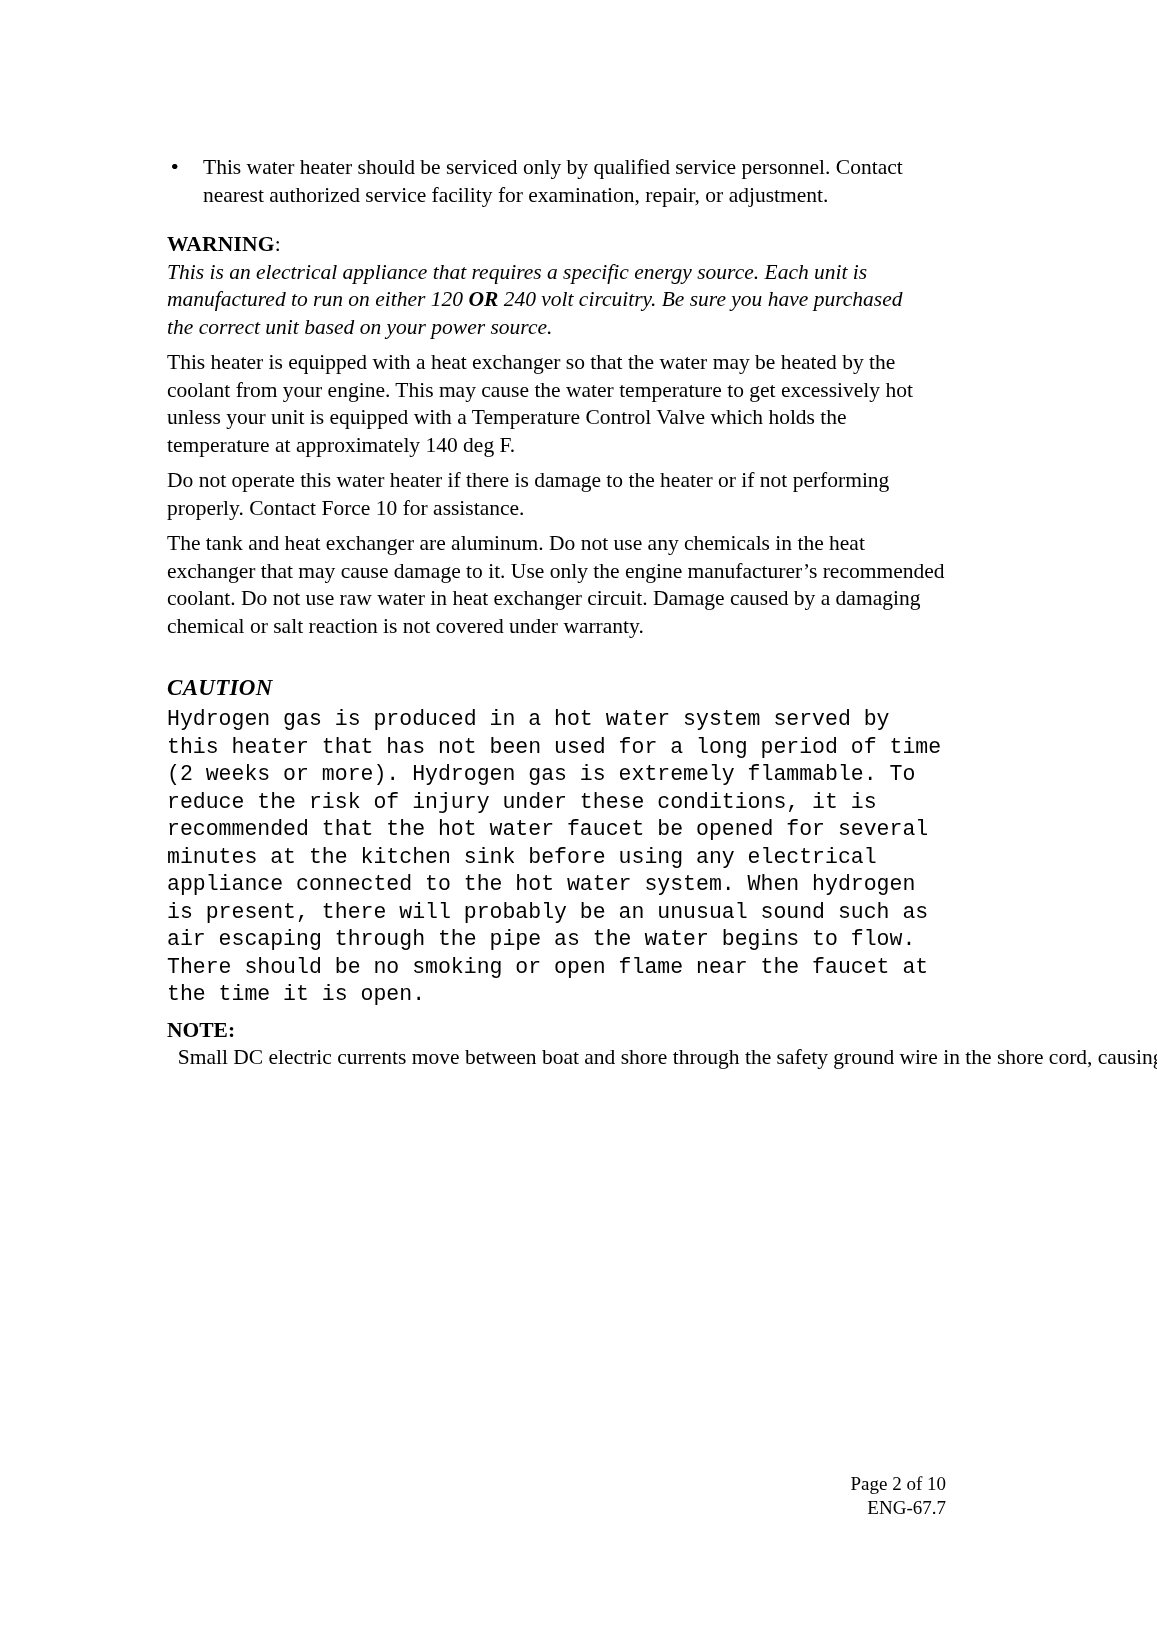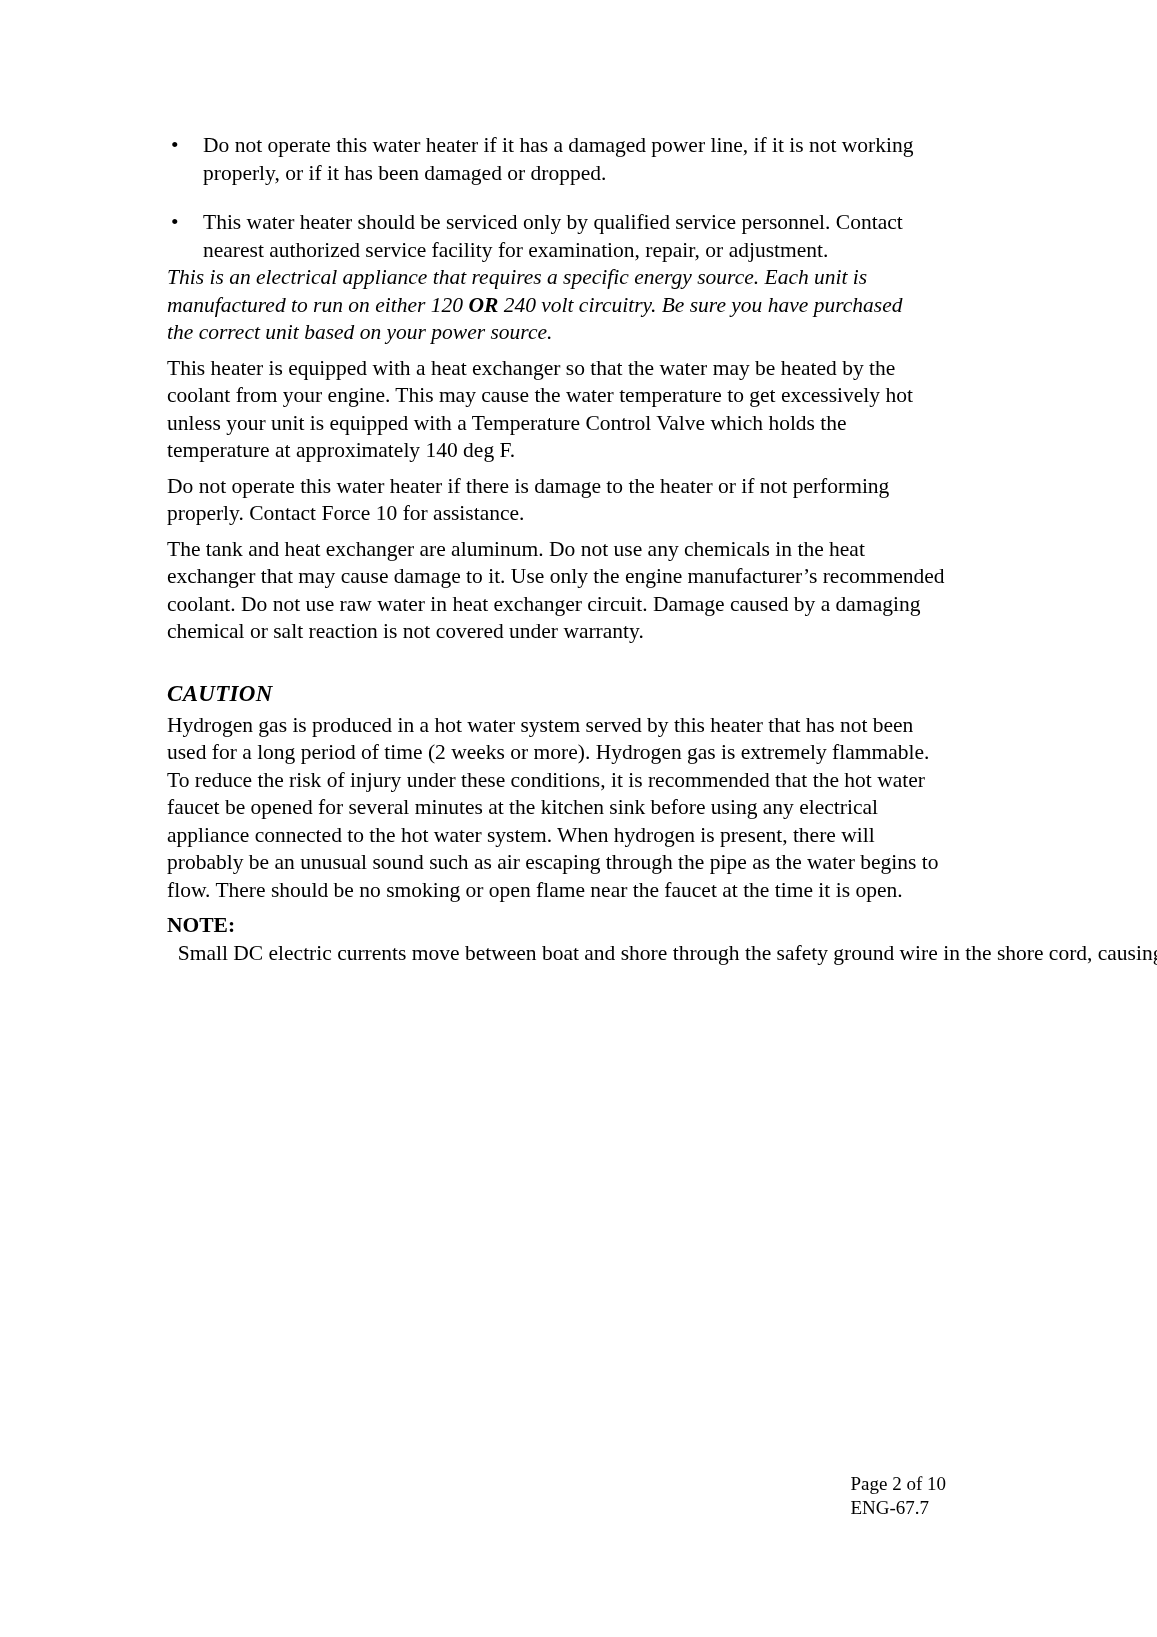--- a/index.html
+++ b/index.html
@@ -82,53 +82,56 @@
     letter-spacing: 0.3px;
   }
   
   .para {
     font-size: 21.5px;
     line-height: 27.5px;
     margin-top: 8px;
   }
   .para.tight {
     margin-top: 4px;
+    font-family: Liberation Mono, monospace;
   }
   .para .lead {
     font-weight: bold;
   }
   .nb { white-space: pre; }
   
   .footer {
     position: absolute;
     right: 211px;
     bottom: 118px;
-    text-align: left;
+    text-align: right;
     font-size: 19px;
     line-height: 23.5px;
   }
 </style>
 </head>
 <body>
 
 <div class="page">
 
   <div class="content">
 
     <ul class="bullet-list">
       <li class="bullet-item">
         <span class="bullet-marker">•</span>
-        <span>Do not operate this water heater if it has a damaged power line, if it is not working properly, or if it has been damaged or dropped.</span>
       </li>
       <li class="bullet-item">
         <span class="bullet-marker">•</span>
         <span>This water heater should be serviced only by qualified service personnel. Contact nearest authorized service facility for examination, repair, or adjustment.</span>
       </li>
     </ul>
 
+    <div class="warning-head">
+      <span class="label">WARNING</span><span class="colon">:</span>
+    </div>
 
     <div class="warning-body">
       <span>This is an electrical appliance that requires a specific energy source.  Each unit is manufactured to run on either 120 </span><span class="or">OR</span><span> 240 volt circuitry.  Be sure you have purchased the correct unit based on your power source.</span>
     </div>
 
     <div class="para">This heater is equipped with a heat exchanger so that the water may be heated by the coolant from your engine. This may cause the water temperature to get excessively hot unless your unit is equipped with a Temperature Control Valve which holds the temperature at approximately 140 deg F.</div>
 
     <div class="para">Do not operate this water heater if there is damage to the heater or if not performing properly.  Contact Force 10 for assistance.</div>
 
     <div class="para">The tank and heat exchanger are aluminum.  Do not use any chemicals in the heat exchanger that may cause damage to it.  Use only the engine manufacturer’s recommended coolant.  Do not use raw water in heat exchanger circuit. Damage caused by a damaging chemical or salt reaction is not covered under warranty.</div>

